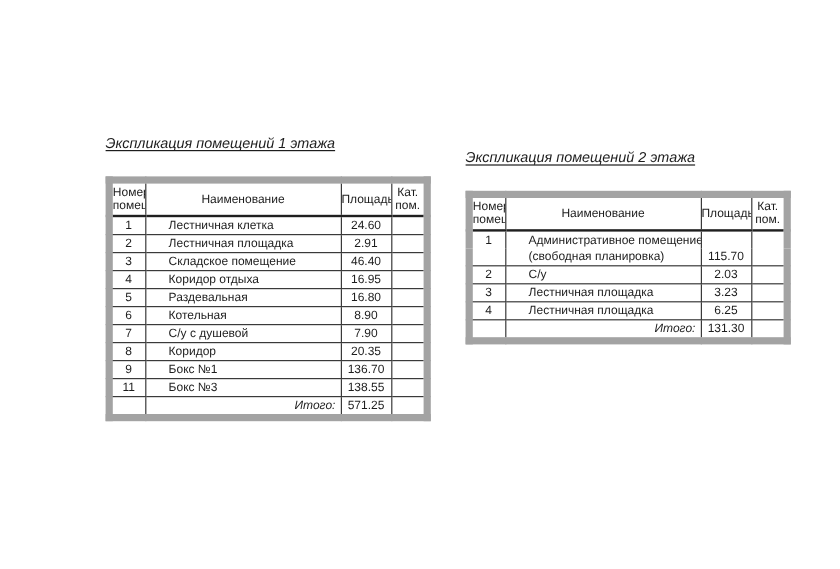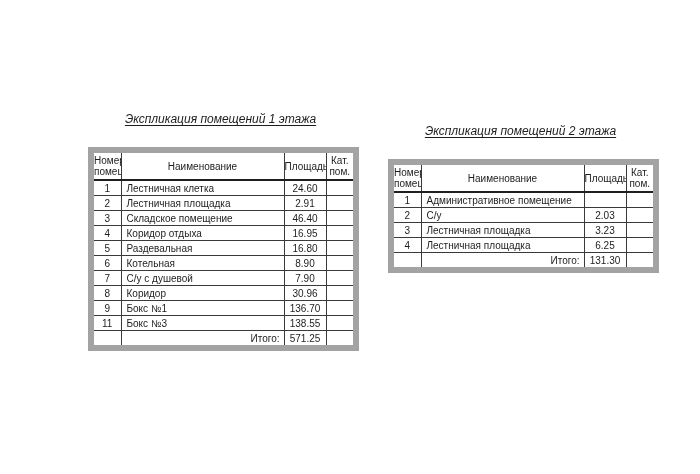--- a/index.html
+++ b/index.html
@@ -14,21 +14,21 @@
   }
   .table-block { position: absolute; top: 112px; width: 265px; }
   .table-block.floor1 { left: 88px; }
   .table-block.floor2 { left: 388px; margin-top: 12px; }
   .tbl-title {
     margin: 0 0 0 0;
     height: 18px;
     font-size: 12px;
     font-style: italic;
     font-weight: normal;
-    text-align: center;
+    text-align: left;
     text-decoration: underline;
     text-underline-offset: 2px;
     white-space: nowrap;
     color: #1d1d1d;
   }
   table.expl {
     margin-top: 17px;
     border-collapse: collapse;
     table-layout: fixed;
     width: 265px;
@@ -50,25 +50,25 @@
   }
   .expl thead th {
     height: 26px;
     border-bottom: 2px solid #1f1f1f;
     text-align: center;
     white-space: pre-line;
     line-height: 11px;
   }
   .expl tbody td { height: 14px; white-space: nowrap; }
   .expl td.number, .expl td.area { text-align: center; }
-  .expl td.name { text-align: left; padding-left: 5px; }
+  .expl td.name { text-align: left; padding-left: 19px; }
   .expl td.category { text-align: center; }
   .expl tr.continues td { border-bottom: none; }
   .expl tr.after-continues td { border-top: none; }
-  .expl tr.total td.name { text-align: right; padding-right: 4px; padding-left: 0; }
+  .expl tr.total td.name { text-align: right; padding-right: 4px; padding-left: 0; font-style: italic; }
 </style>
 </head>
 <body>
 
 <div class="sheet">
 
   <section class="table-block floor1">
     <h2 class="tbl-title">Экспликация помещений 1 этажа</h2>
     <table class="expl">
       <colgroup>
@@ -126,21 +126,21 @@
           </tr>
           <tr>
             <td class="number">7</td>
             <td class="name">С/у с душевой</td>
             <td class="area">7.90</td>
             <td class="category"></td>
           </tr>
           <tr>
             <td class="number">8</td>
             <td class="name">Коридор</td>
-            <td class="area">30.96</td>
+            <td class="area">20.35</td>
             <td class="category"></td>
           </tr>
           <tr>
             <td class="number">9</td>
             <td class="name">Бокс №1</td>
             <td class="area">136.70</td>
             <td class="category"></td>
           </tr>
           <tr>
             <td class="number">11</td>
@@ -177,20 +177,26 @@
 пом.</th>
         </tr>
       </thead>
       <tbody>
           <tr class="continues">
             <td class="number">1</td>
             <td class="name">Административное помещение</td>
             <td class="area"></td>
             <td class="category"></td>
           </tr>
+          <tr class="after-continues">
+            <td class="number"></td>
+            <td class="name">(свободная планировка)</td>
+            <td class="area">115.70</td>
+            <td class="category"></td>
+          </tr>
           <tr>
             <td class="number">2</td>
             <td class="name">С/у</td>
             <td class="area">2.03</td>
             <td class="category"></td>
           </tr>
           <tr>
             <td class="number">3</td>
             <td class="name">Лестничная площадка</td>
             <td class="area">3.23</td>

